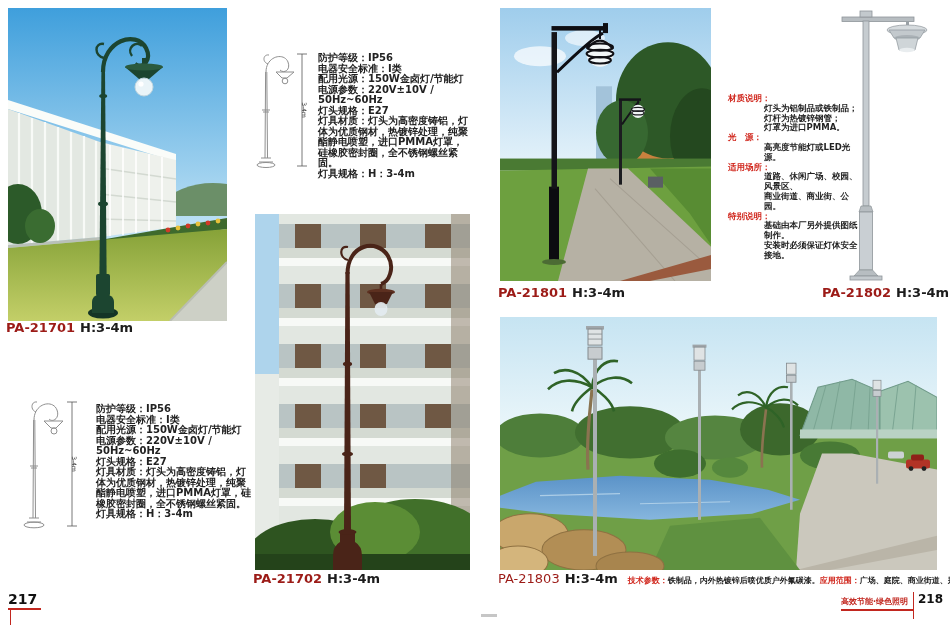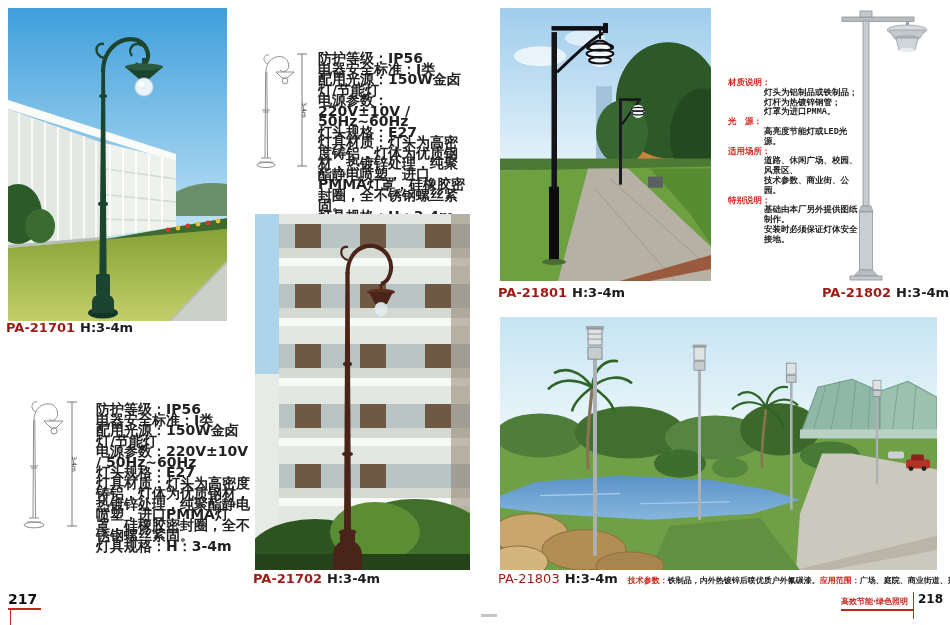--- a/index.html
+++ b/index.html
@@ -3,21 +3,21 @@
 <meta charset="utf-8">
 <style>
   html,body{margin:0;padding:0;background:#ffffff;}
   .page{position:relative;width:950px;height:625px;background:#ffffff;overflow:hidden;
         font-family:"DejaVu Sans",sans-serif;}
   .photo{position:absolute;overflow:hidden;}
   .photo svg{display:block;width:100%;height:100%;}
   .prod-label{position:absolute;font-size:13px;font-weight:bold;white-space:nowrap;}
   .prod-label .code{color:#9c1b17;}
   .prod-label .size{color:#1c1c1c;margin-left:5px;}
-  .spec{position:absolute;font-size:14px;line-height:10.5px;color:#222;font-weight:600;}
+  .spec{position:absolute;font-size:10px;line-height:10.5px;color:#222;font-weight:600;}
   .notes{position:absolute;font-size:8.5px;line-height:9.8px;font-weight:600;}
   .notes .nh{color:#d1281e;}
   .notes .nl{color:#222;padding-left:36px;}
   .drawing{position:absolute;}
   .drawing svg{display:block;width:100%;height:100%;}
   .label-row{position:absolute;display:flex;align-items:baseline;white-space:nowrap;}
   .label-row .code{font-size:13px;font-weight:normal;color:#9c1b17;}
   .label-row .size{font-size:13px;font-weight:bold;color:#1c1c1c;margin-left:5px;}
   .label-note{font-size:8px;font-weight:600;margin-left:10px;}
   .label-note .red{color:#d1281e;}
@@ -331,30 +331,30 @@
         <rect x="37.5" y="208" width="13" height="58" fill="#c9cfd3" stroke="#8e959a" stroke-width="0.8"></rect>
         <polygon points="37.5,266 50.5,266 56,272 32,272" fill="#b7bdc1" stroke="#8e959a" stroke-width="0.7"></polygon>
         <rect x="28" y="272" width="32" height="4" fill="#c3c9cd" stroke="#8e959a" stroke-width="0.8"></rect>
       </g>
     </svg>
   </div>
   <div class="prod-label" style="left:822px;top:285px;">
     <span class="code">PA-21802</span><span class="size">H:3-4m</span>
   </div>
 
-  <div class="notes" style="left:728px;top:79px;width:134px;font-family:Liberation Mono, monospace;">
+  <div class="notes" style="left:728px;top:94px;width:134px;">
     <div class="nh">材质说明：</div>
     <div class="nl">灯头为铝制品或铁制品；</div>
     <div class="nl">灯杆为热镀锌钢管；</div>
     <div class="nl">灯罩为进口PMMA。</div>
     <div class="nh">光　源：</div>
     <div class="nl">高亮度节能灯或LED光源。</div>
     <div class="nh">适用场所：</div>
     <div class="nl">道路、休闲广场、校园、风景区、</div>
-    <div class="nl">技术参数、商业街、公园。</div>
+    <div class="nl">商业街道、商业街、公园。</div>
     <div class="nh">特别说明：</div>
     <div class="nl">基础由本厂另外提供图纸制作。</div>
     <div class="nl">安装时必须保证灯体安全接地。</div>
   </div>
 
   <div class="photo" style="left:500px;top:317px;width:437px;height:253px;">
     <svg viewBox="0 0 437 252" preserveAspectRatio="none">
       <defs>
         <linearGradient id="sky5" x1="0" y1="0" x2="0" y2="1">
           <stop offset="0" stop-color="#c6e4f2"></stop>

